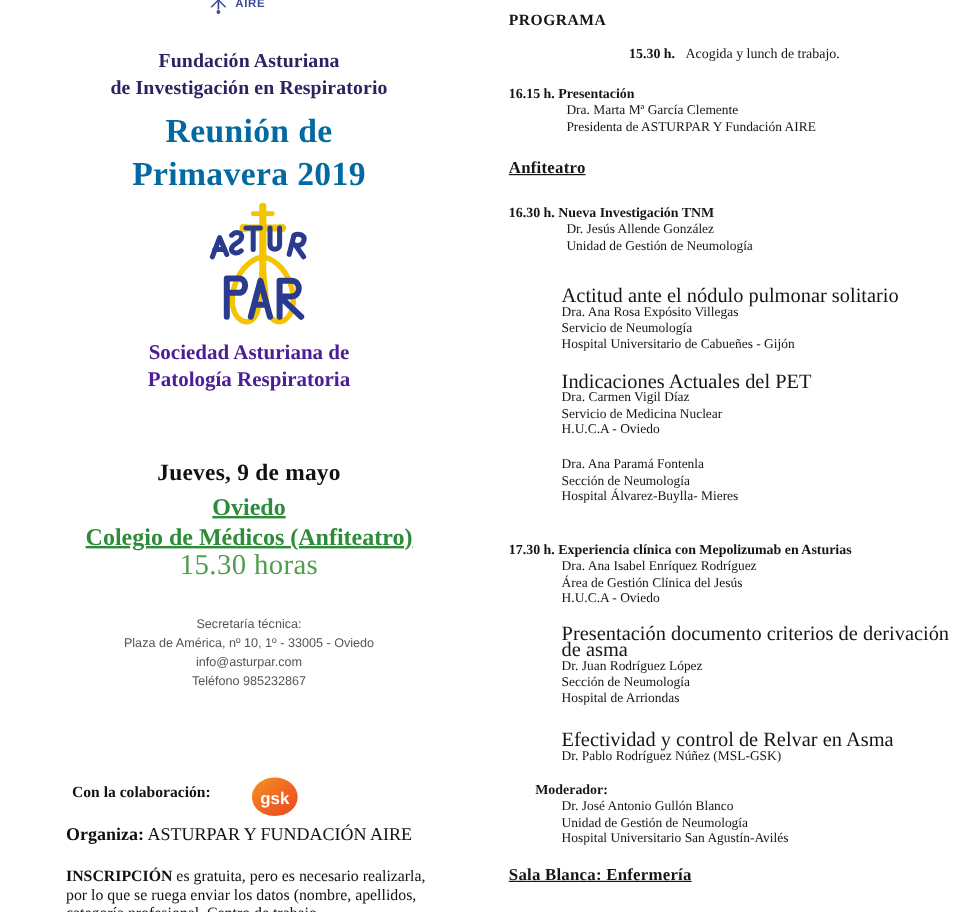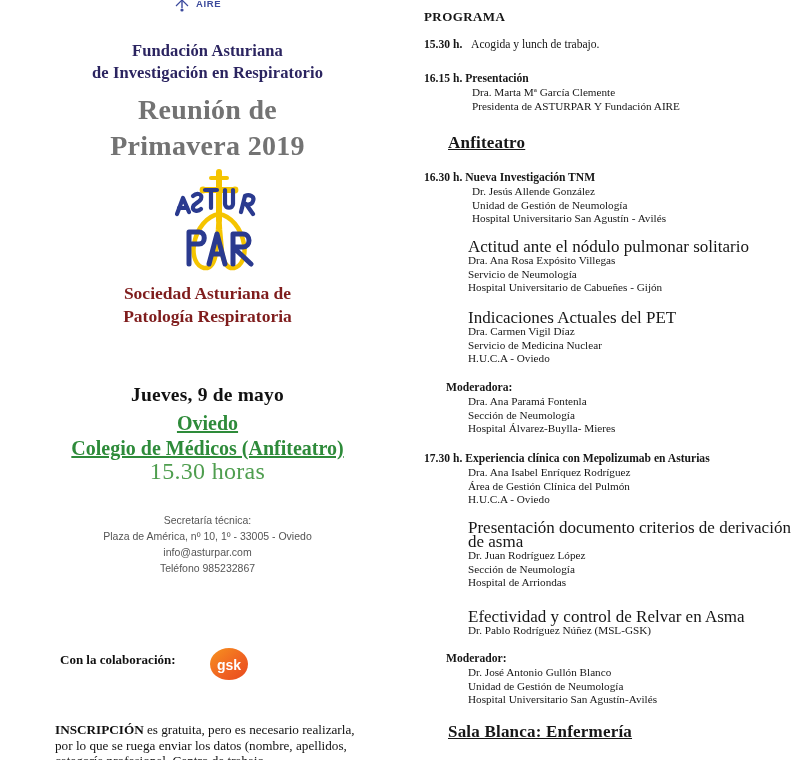--- a/index.html
+++ b/index.html
@@ -58,42 +58,42 @@
   }
 
   .reunion-title {
     position: absolute;
     left: 0;
     top: 92px;
     width: 415px;
     text-align: center;
     font-size: 28px;
     font-weight: bold;
-    color: #737373;
+    color: #0369a1;
     line-height: 36px;
     letter-spacing: 0.3px;
   }
 
   .asturpar-logo {
     position: absolute;
     left: 163px;
     top: 168px;
     width: 112px;
     height: 112px;
   }
 
   .sociedad-title {
     position: absolute;
     left: 0;
     top: 282px;
     width: 415px;
     text-align: center;
     font-size: 17.5px;
     font-weight: bold;
-    color: #7f1d1d;
+    color: #4c1d95;
     line-height: 23px;
   }
 
   .fecha {
     position: absolute;
     left: 0;
     top: 384px;
     width: 415px;
     text-align: center;
     font-size: 19.5px;
@@ -215,22 +215,22 @@
   }
   .mod-label {
     font-weight: bold;
     font-size: 11.6px;
     margin-left: 22px;
     line-height: 14px;
   }
 
   .section-head {
     position: absolute;
-    left: 24px;
-    font-size: 17px;
+    left: 0;
+    font-size: 14px;
     font-weight: bold;
     text-decoration: underline;
     letter-spacing: 0.2px;
   }
 </style>
 </head>
 <body>
 
 <div class="page">
 
@@ -315,33 +315,37 @@
             <stop offset="0%" stop-color="#f7931e"></stop>
             <stop offset="55%" stop-color="#f06522"></stop>
             <stop offset="100%" stop-color="#e8491d"></stop>
           </linearGradient>
         </defs>
         <path d="M21 2 C31 2 40 9 40 18 C40 28 31 34 21 34 C11 34 2 28 2 18 C2 9 11 2 21 2 Z" fill="url(#gskgrad)"></path>
         <text x="21" y="24" text-anchor="middle" font-family="Liberation Sans, sans-serif" font-size="14" font-weight="bold" fill="#ffffff">gsk</text>
       </svg>
     </div>
 
+    <div class="organiza">
+      <b>Organiza:</b>
+      <span>ASTURPAR Y FUNDACIÓN AIRE</span>
+    </div>
 
     <div class="inscripcion">
       <b>INSCRIPCIÓN</b><span> es gratuita, pero es necesario realizarla,</span>
       <div>por lo que se ruega enviar los datos (nombre, apellidos,</div>
       <div>categoría profesional, Centro de trabajo...</div>
     </div>
   </div>
 
   <div class="right-col">
 
     <div class="prog-head">PROGRAMA</div>
 
-    <div class="slot" style="top:38px;">
+    <div class="slot" style="top:38px;text-align:center;">
       <div class="slot-time">
         <span>15.30 h.</span>
         &nbsp;&nbsp;<span class="plain">Acogida y lunch de trabajo.</span>
       </div>
     </div>
 
     <div class="slot" style="top:72px;">
       <div class="slot-time">
         <span>16.15 h.</span>
         <span class="ttl">Presentación</span>
@@ -352,51 +356,49 @@
 
     <div class="section-head" style="top:133px;">Anfiteatro</div>
 
     <div class="slot" style="top:171px;">
       <div class="slot-time">
         <span>16.30 h.</span>
         <span class="ttl">Nueva Investigación TNM</span>
       </div>
       <div class="slot-line indent">Dr. Jesús Allende González</div>
       <div class="slot-line indent">Unidad de Gestión de Neumología</div>
-      <div class="slot-line indent">Hospital Universitario San Agustín - Avilés</div>
     </div>
 
     <div class="slot" style="top:240px;">
       <div class="sub-title indent2">Actitud ante el nódulo pulmonar solitario</div>
       <div class="slot-line indent2">Dra. Ana Rosa Expósito Villegas</div>
       <div class="slot-line indent2">Servicio de Neumología</div>
       <div class="slot-line indent2">Hospital Universitario de Cabueñes - Gijón</div>
     </div>
 
     <div class="slot" style="top:311px;">
       <div class="sub-title indent2">Indicaciones Actuales del PET</div>
       <div class="slot-line indent2">Dra. Carmen Vigil Díaz</div>
       <div class="slot-line indent2">Servicio de Medicina Nuclear</div>
       <div class="slot-line indent2">H.U.C.A - Oviedo</div>
     </div>
 
     <div class="slot" style="top:381px;">
-      <div class="mod-label">Moderadora:</div>
       <div class="slot-line indent2">Dra. Ana Paramá Fontenla</div>
       <div class="slot-line indent2">Sección de Neumología</div>
       <div class="slot-line indent2">Hospital Álvarez-Buylla- Mieres</div>
     </div>
 
     <div class="slot" style="top:452px;">
       <div class="slot-time">
         <span>17.30 h.</span>
         <span class="ttl">Experiencia clínica con Mepolizumab en Asturias</span>
       </div>
       <div class="slot-line indent2">Dra. Ana Isabel Enríquez Rodríguez</div>
-      <div class="slot-line indent2">Área de Gestión Clínica del Pulmón</div>
+      <div class="slot-line indent2">Área de Gestión Clínica del Jesús</div>
       <div class="slot-line indent2">H.U.C.A - Oviedo</div>
     </div>
 
     <div class="slot" style="top:521px;">
       <div class="sub-title indent2">Presentación documento criterios de derivación</div>
       <div class="sub-title indent2">de asma</div>
       <div class="slot-line indent2">Dr. Juan Rodríguez López</div>
       <div class="slot-line indent2">Sección de Neumología</div>
       <div class="slot-line indent2">Hospital de Arriondas</div>
     </div>

